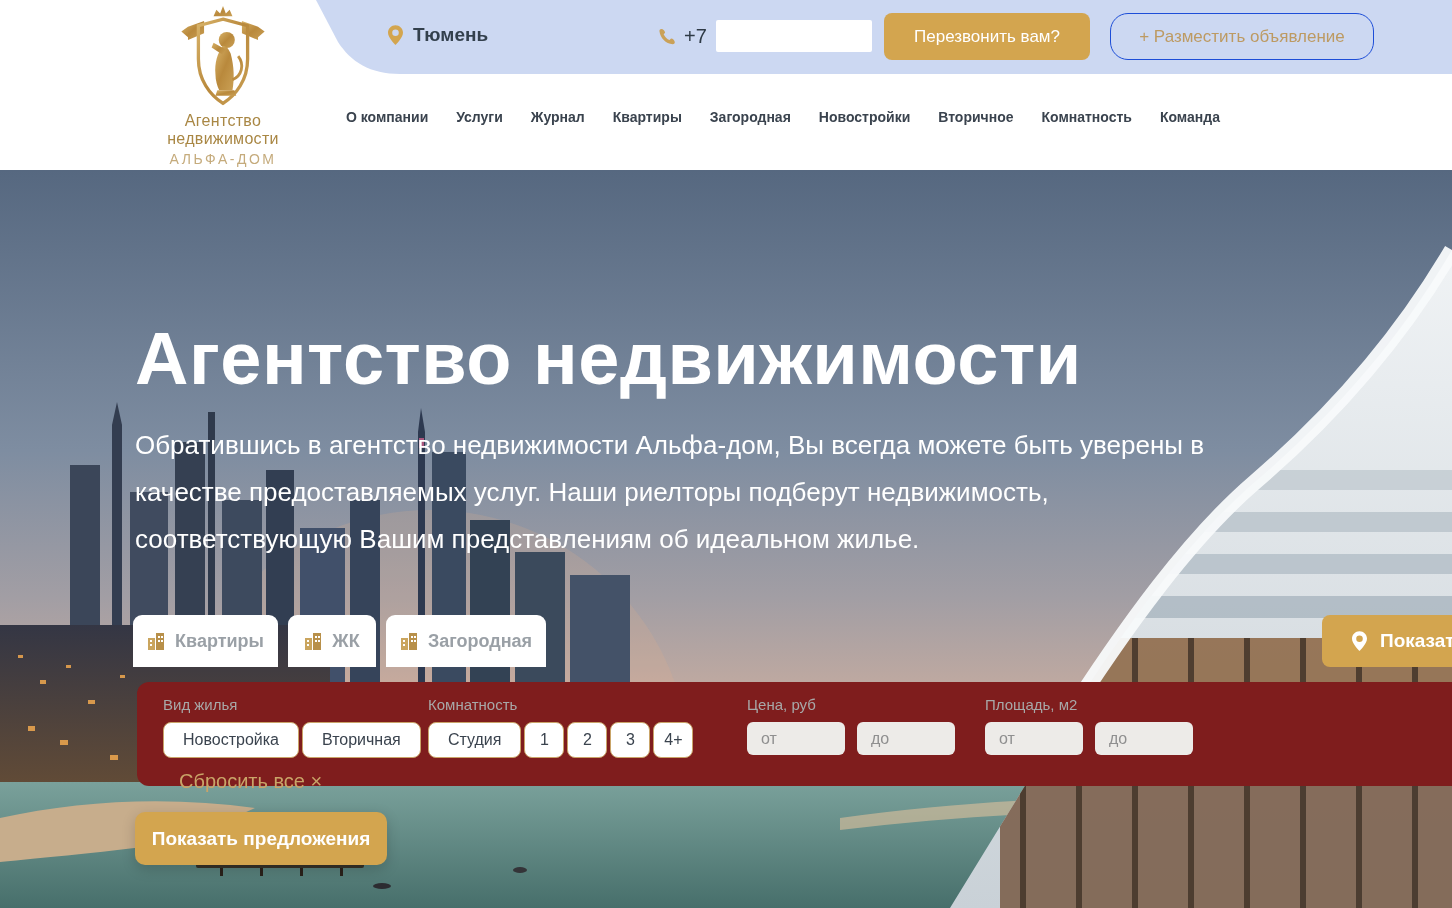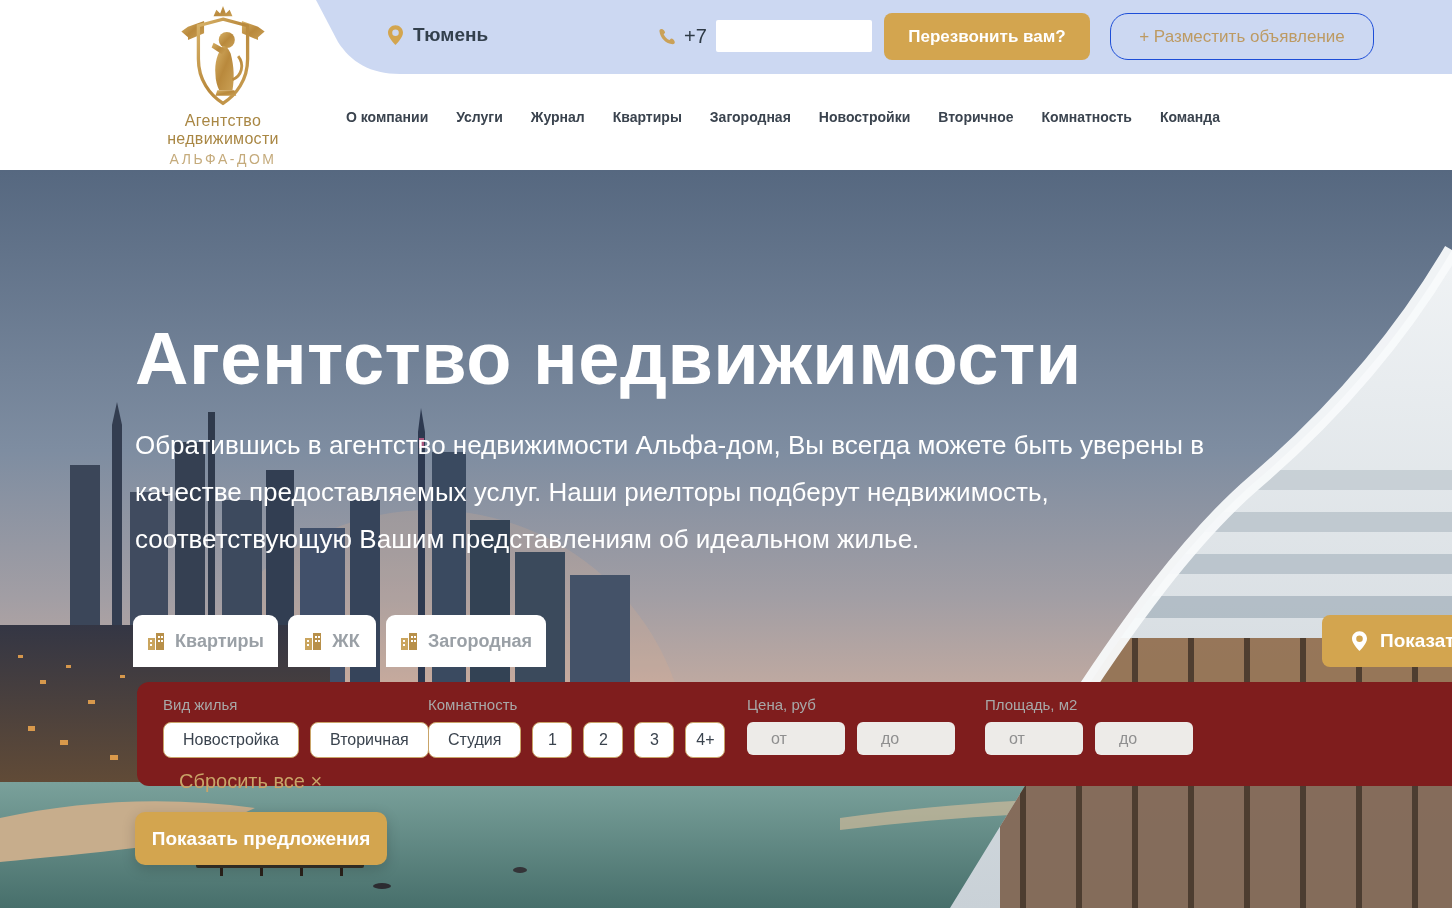--- a/index.html
+++ b/index.html
@@ -15,21 +15,21 @@
   .logo-line1 { font-size:16px; color:#a98744; letter-spacing:.3px; margin-top:2px; }
   .logo-line2 { font-size:14px; color:#c5ab7c; letter-spacing:2.5px; margin-top:3px; }
 
   .topbar-item { position:absolute; display:flex; align-items:center; z-index:6; }
   .city { left:388px; top:24px; gap:10px; cursor:pointer; }
   .city-label { font-size:19px; font-weight:600; color:#33404d; }
   .phone-group { left:658px; top:20px; gap:9px; }
   .phone-prefix { font-size:20px; color:#2e3a46; }
   .phone-input { width:156px; height:32px; border:none; background:#ffffff; border-radius:2px; font-size:16px; padding:0 8px; outline:none; }
   .btn-gold { background:#d3a54f; color:#ffffff; border:none; border-radius:8px; cursor:pointer; font-family:inherit; }
-  .callback-btn { left:884px; top:13px; width:206px; height:47px; font-size:17px; font-weight:700; justify-content:center;text-align:right; }
+  .callback-btn { left:884px; top:13px; width:206px; height:47px; font-size:17px; font-weight:400; justify-content:center;text-align:right; }
   .postad-btn { left:1110px; top:13px; width:264px; height:47px; background:transparent; border:1px solid #1d4ed8; border-radius:18px; color:#bd9a62; font-size:17px; justify-content:center; cursor:pointer; }
 
   .nav { position:absolute; left:346px; top:109px; display:flex; gap:28px; }
   .nav a { font-size:14px; font-weight:600; color:#3a434e; text-decoration:none; white-space:nowrap; cursor:pointer; }
 
   
   .hero { position:absolute; top:170px; left:0; width:1452px; height:738px; overflow:hidden; }
   .hero-bg { position:absolute; top:0; left:0; width:100%; height:100%; }
   .hero-title { position:absolute; left:135px; top:146px; font-size:74px; font-weight:600; color:#ffffff; letter-spacing:.5px; white-space:nowrap; }
   .hero-desc { position:absolute; left:135px; top:252px; width:1130px; font-size:26px; line-height:47px; color:#ffffff; }
@@ -43,30 +43,30 @@
   .search-wrap { position:absolute; left:553px; top:445px; width:757px; height:52px; }
   .search-input { width:100%; height:100%; border:none; border-radius:6px; background:#edebe8; font-size:18px; color:#555; padding:0 60px 0 25px; outline:none; font-family:inherit; }
   .search-input::placeholder { color:#9aa0a6; }
   .search-glass { position:absolute; right:20px; top:15px; cursor:pointer; }
   .show-btn { position:absolute; left:1322px; top:445px; width:246px; height:52px; display:flex; align-items:center; gap:13px; padding-left:30px; font-size:19px; font-weight:600; }
 
   
   .panel { position:absolute; left:137px; right:0; top:512px; height:104px; background:#7f1d1d; border-radius:12px 0 0 12px; }
   .fgroup { position:absolute; top:14px; }
   .flabel { font-size:15px; color:#a8a8a8; margin-bottom:9px; display:block; }
-  .chips { display:flex; gap:11px; }
+  .chips { display:flex; gap:3px; }
   .chip { height:36px; background:#fff; border:1px solid #c9a468; border-radius:8px; font-size:16px; color:#3a434e; padding:0 19px; cursor:pointer; font-family:inherit; display:flex; align-items:center; justify-content:center; }
   .chip.num { width:40px; padding:0; }
   .g-housing { left:26px; }
   .g-rooms { left:291px; }
   .g-price { left:610px; }
   .g-area { left:848px; }
   .g-district { left:1085px; }
   .range-row { display:flex; gap:12px; }
-  .range-input { width:98px; height:33px; border:none; border-radius:6px; background:#edebe8; font-size:16px; color:#8f8f8f; padding:0 24px; outline:none; font-family:inherit; }
+  .range-input { width:98px; height:33px; border:none; border-radius:6px; background:#edebe8; font-size:16px; color:#8f8f8f; padding:0 14px; outline:none; font-family:inherit; }
   .range-input::placeholder { color:#8f8f8f; }
   .district-btn { height:35px; background:#edebe8; border:none; border-radius:8px; display:flex; align-items:center; gap:11px; padding:0 15px; font-size:17px; color:#6f6f6f; cursor:pointer; font-family:inherit; }
   .reset-link { position:absolute; left:26px; top:88px; font-size:20px; color:#c9a468; cursor:pointer; text-decoration:none;margin-left:16px; }
 
   .cta-btn { position:absolute; left:135px; top:642px; width:252px; height:53px; border-radius:10px; font-size:19px; font-weight:600; display:flex; align-items:center; justify-content:center; box-shadow:0 4px 14px rgba(0,0,0,.18); }
 </style>
 </head>
 <body>
 
 <div class="page">

